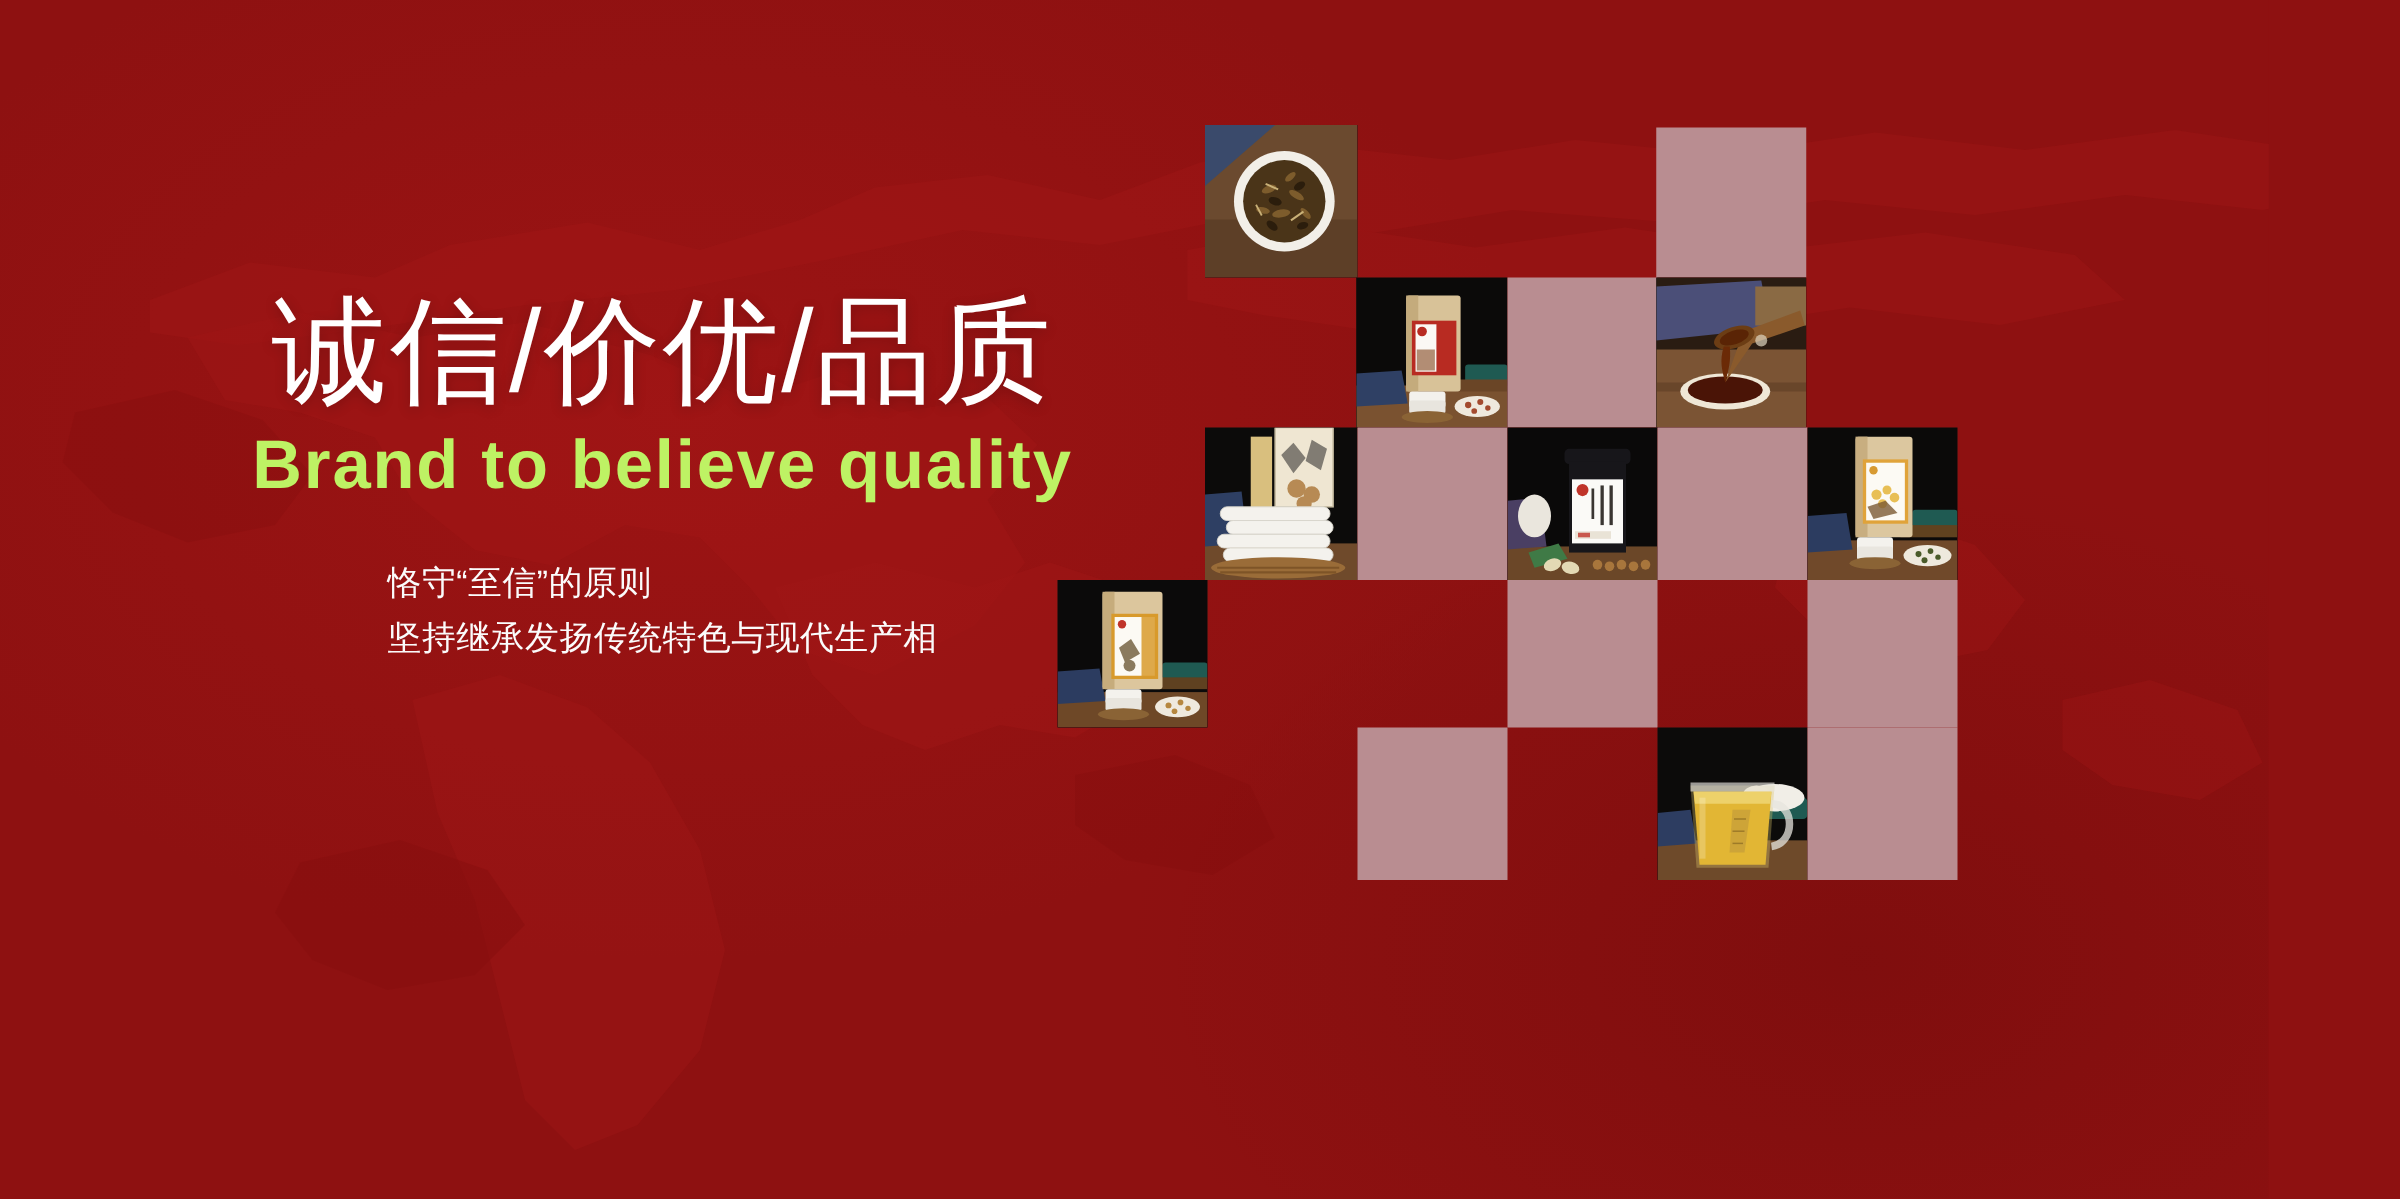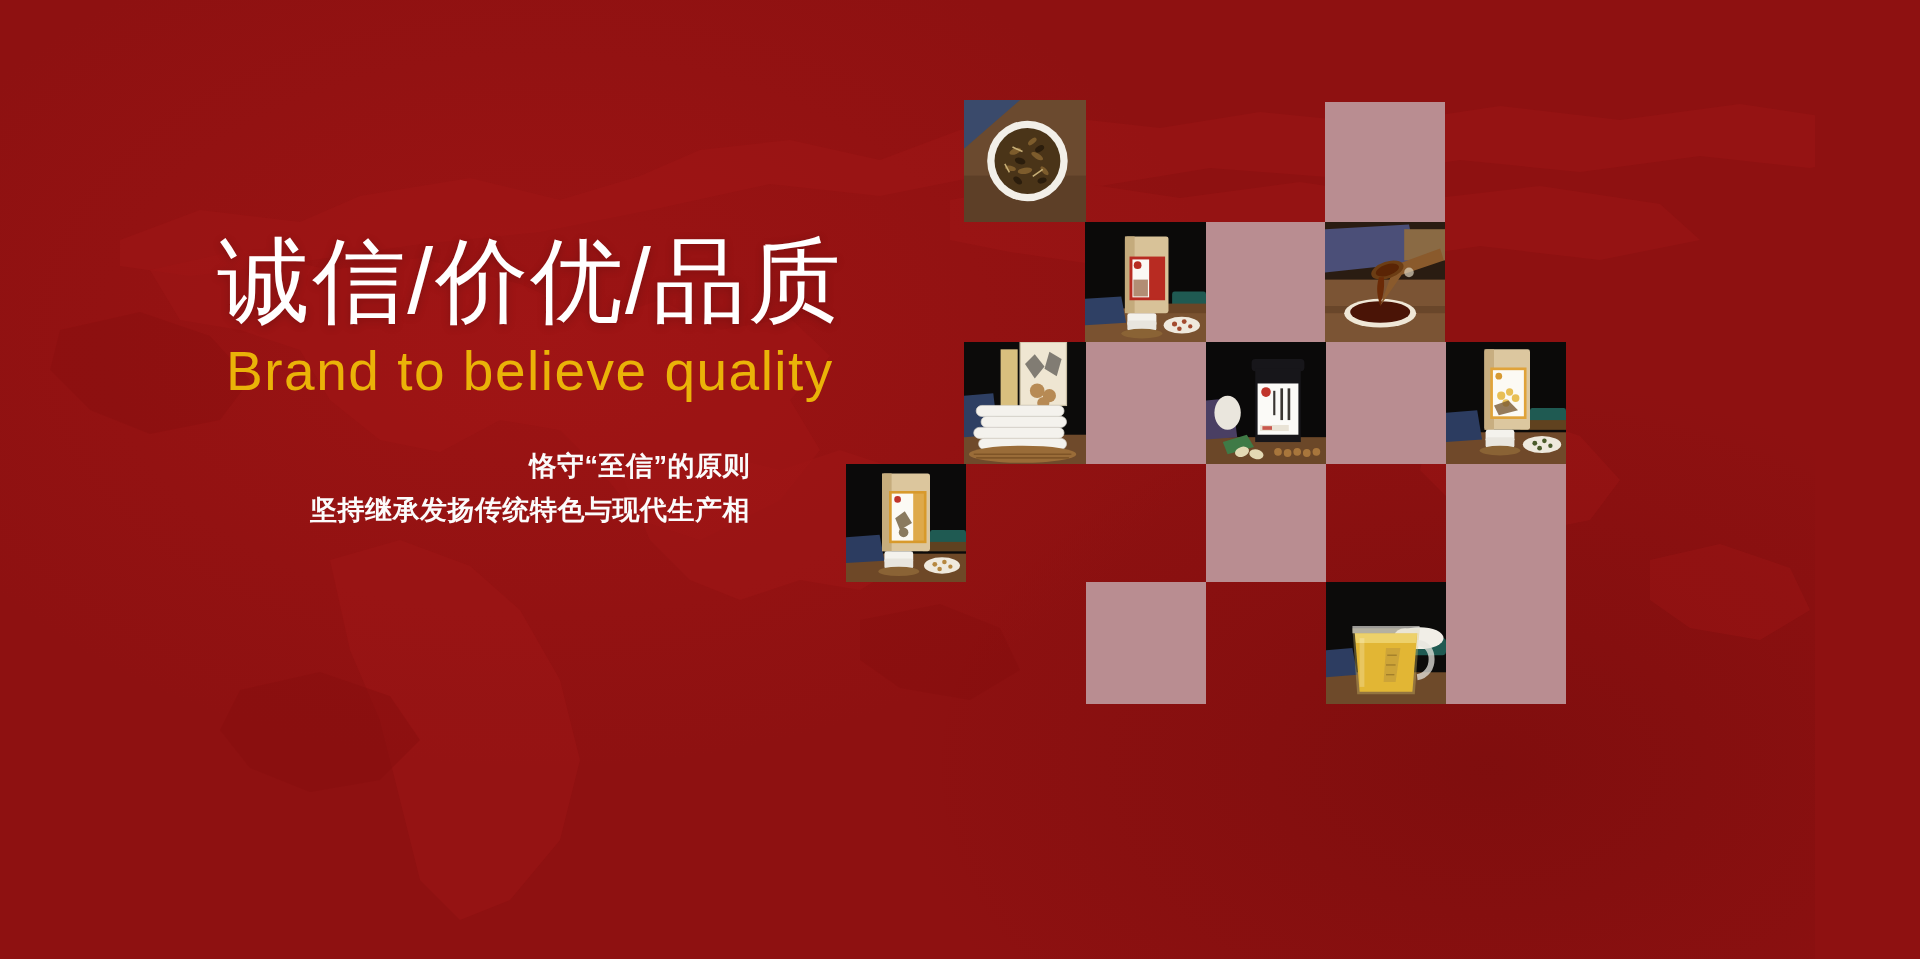--- a/index.html
+++ b/index.html
@@ -37,27 +37,27 @@
     padding-top:232px;box-sizing:border-box;
     color:#fff;
   }
   .headline{
     font-size:93px;line-height:1.06;font-weight:400;
     letter-spacing:2px;white-space:nowrap;color:#ffffff;
     margin:0 0 10px 0;
     text-shadow:0 2px 10px rgba(0,0,0,.18);
   }
   .subhead{
-    font-size:55px;line-height:1.1;font-weight:400;
-    letter-spacing:1.5px;white-space:nowrap;color:#eab308;
+    font-size:55px;line-height:1.1;font-weight:700;
+    letter-spacing:1.5px;white-space:nowrap;color:#bef264;
     margin:0 0 44px 0;
   }
   .para{
-    font-size:27px;line-height:1.62;font-weight:700;
-    text-align:right;color:#fbfbfb;letter-spacing:.5px;
+    font-size:27px;line-height:1.62;font-weight:400;
+    text-align:left;color:#fbfbfb;letter-spacing:.5px;
     margin:0;
   }
   .para div{white-space:nowrap;}
 
   
   .mosaic{position:absolute;left:0;top:0;width:1920px;height:959px;pointer-events:none;}
   .cell{position:absolute;overflow:hidden;pointer-events:auto;}
   .tint{background:#b98d91;}
   .photo{background:#1a1410;}
   .photo svg,.photo .scene{position:absolute;inset:0;width:100%;height:100%;display:block;}

